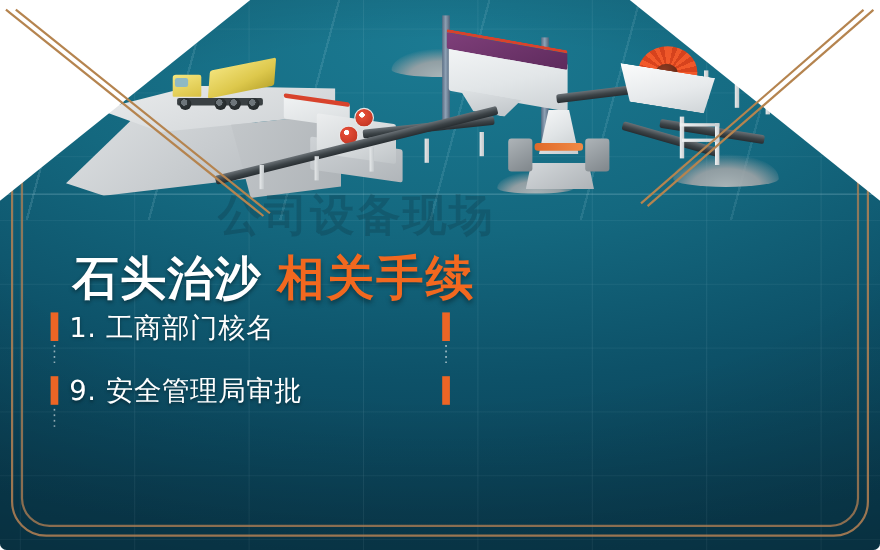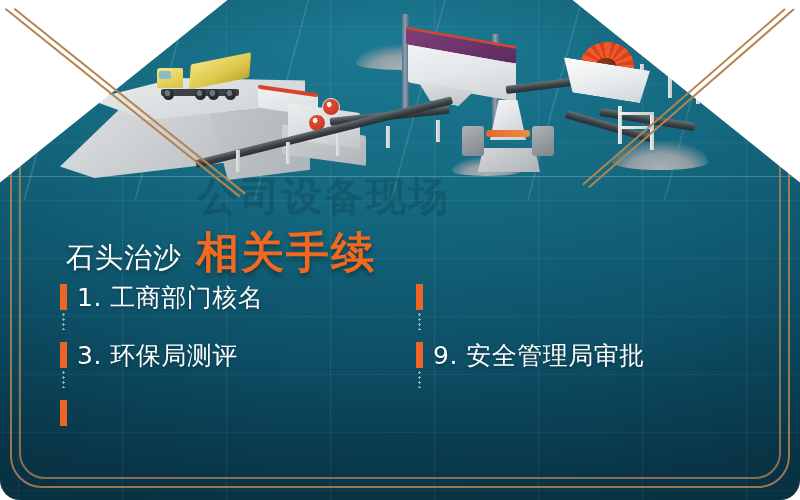--- a/index.html
+++ b/index.html
@@ -16,21 +16,21 @@
     width: 800px;
     height: 500px;
     overflow: hidden;
     background: #ffffff;
   }
 
   
   .panel {
     position: absolute;
     inset: 0;
-    border-radius: 20px;
+    border-radius: 6px;
     overflow: hidden;
     background:
       radial-gradient(120% 90% at 50% 8%, #1b7a92 0%, #14687f 38%, #0d5168 68%, #0a3f54 100%);
   }
 
   
   .grid-lines {
     position: absolute;
     inset: 0;
     opacity: .30;
@@ -282,38 +282,38 @@
   .title-row {
     position: absolute;
     left: 66px; top: 196px;
     display: flex;
     align-items: baseline;
     gap: 14px;
     z-index: 6;
   }
   .title-white {
     color: #ffffff;
-    font-size: 28px;
-    font-weight: normal;
+    font-size: 42px;
+    font-weight: bold;
     letter-spacing: 1px;
     text-shadow: 0 2px 4px rgba(0,0,0,.45);
   }
   .title-orange {
     color: #f2681f;
     font-size: 43px;
     font-weight: bold;
     letter-spacing: 2px;
     text-shadow: 0 3px 5px rgba(0,0,0,.40);
     margin-top: 28px;
   }
 
   
   .list {
     position: absolute;
-    left: 60px; top: 268px;
+    left: 46px; top: 268px;
     width: 716px;
     display: grid;
     grid-template-columns: 356px 360px;
     grid-auto-rows: 58px;
     z-index: 6;
   }
   .list-item {
     display: flex;
     align-items: center;
     position: relative;
@@ -444,25 +444,20 @@
         <span class="dots"></span>
         <span class="item-text">1. 工商部门核名</span>
       </div>
       <div class="list-item">
         <span class="bullet"></span>
         <span class="dots"></span>
       </div>
       <div class="list-item">
         <span class="bullet"></span>
         <span class="dots"></span>
-        <span class="item-text">3. 环保局测评</span>
-      </div>
-      <div class="list-item">
-        <span class="bullet"></span>
-        <span class="dots"></span>
         <span class="item-text">9. 安全管理局审批</span>
       </div>
       <div class="list-item no-dots">
         <span class="bullet"></span>
 
       </div>
     </div>
 
     <div class="gold-frame gold-a"></div>
     <div class="gold-frame gold-b"></div>

